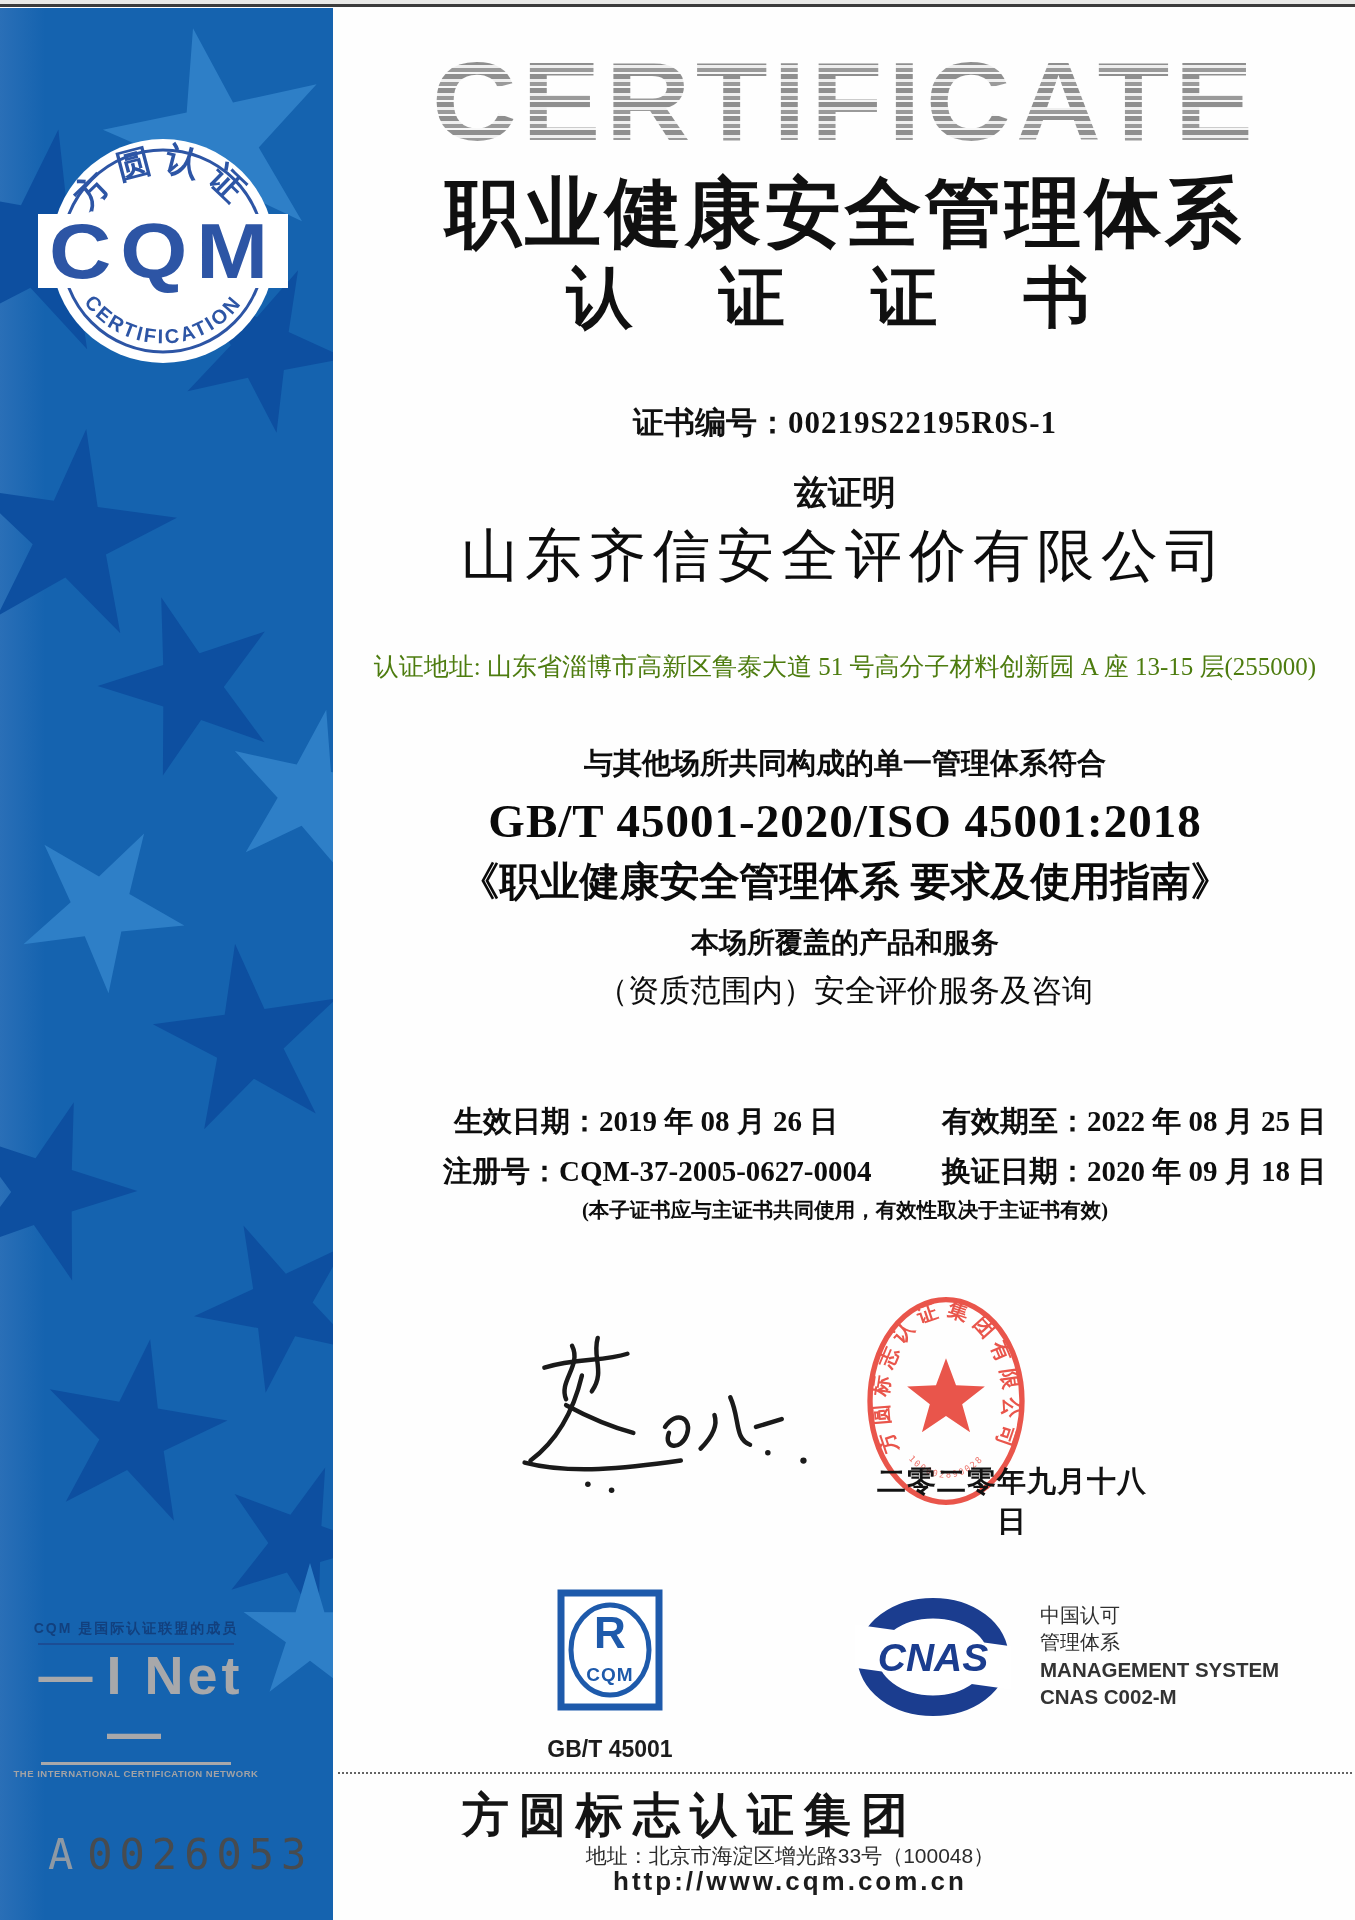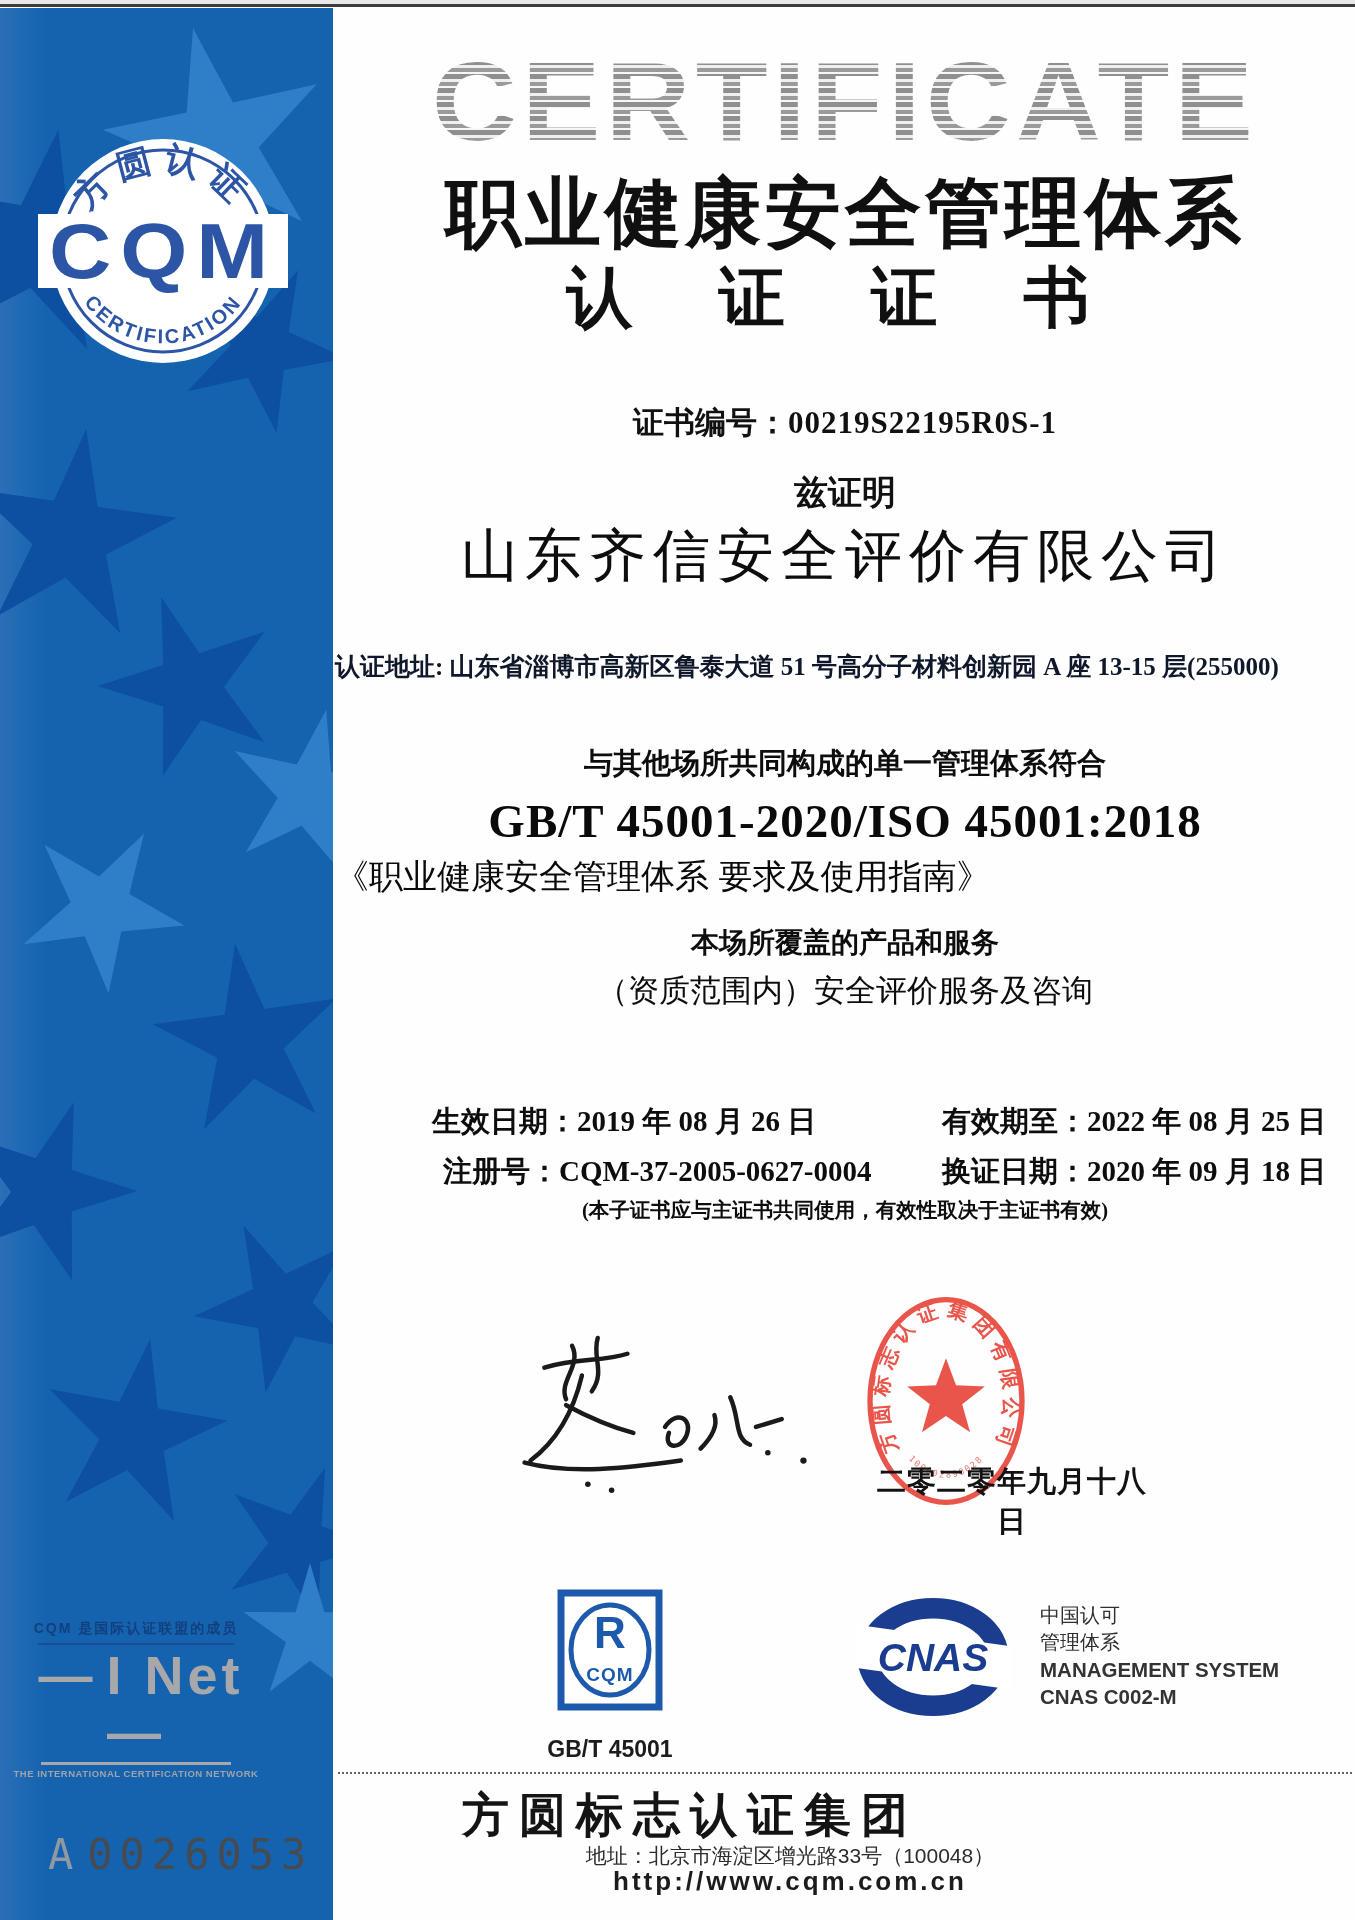--- a/index.html
+++ b/index.html
@@ -42,28 +42,28 @@
   #title-cn{left:335px;top:163px;width:1020px;text-align:center;
     font-family:"Liberation Sans",sans-serif;font-weight:900;font-size:76px;letter-spacing:4px;color:#101010;}
   #subtitle-cn{left:335px;top:253px;width:1020px;text-align:center;
     font-family:"Liberation Sans",sans-serif;font-weight:900;font-size:66px;letter-spacing:34px;color:#101010;}
   #cert-no{left:335px;top:402px;width:1020px;text-align:center;
     font-size:31px;font-weight:bold;color:#111;}
   #cert-no .num{font-family:"Liberation Serif",serif;letter-spacing:1px;}
   #intro{left:335px;top:470px;width:1020px;text-align:center;font-size:34px;font-weight:bold;color:#111;}
   #company{left:335px;top:518px;width:1020px;text-align:center;
     font-size:57px;letter-spacing:7px;color:#0d0d0d;}
-  #address{left:335px;top:650px;width:1020px;
-    font-size:25px;font-weight:bold;color:#0f172a;}
+  #address{left:335px;top:650px;width:1020px;text-align:center;
+    font-size:25px;font-weight:normal;color:#4d7c0f;}
   #system-note{left:335px;top:744px;width:1020px;text-align:center;
     font-family:"Liberation Sans",sans-serif;font-size:29px;font-weight:bold;color:#0d0d0d;}
   #standard{left:335px;top:794px;width:1020px;text-align:center;
     font-size:47px;font-weight:bold;letter-spacing:1px;color:#0a0a0a;}
-  #standard-name{left:335px;top:854px;width:1020px;
-    font-family:"Liberation Sans",sans-serif;font-size:34px;font-weight:400;color:#0a0a0a;}
+  #standard-name{left:335px;top:854px;width:1020px;text-align:center;
+    font-family:"Liberation Sans",sans-serif;font-size:40px;font-weight:700;color:#0a0a0a;}
   #scope-heading{left:335px;top:924px;width:1020px;text-align:center;
     font-family:"Liberation Sans",sans-serif;font-size:28px;font-weight:bold;color:#0d0d0d;}
   #scope{left:335px;top:970px;width:1020px;text-align:center;font-size:31px;color:#0d0d0d;}
 
   .daterow{position:absolute;font-size:29px;font-weight:bold;color:#0d0d0d;white-space:nowrap;}
   #date-note{left:335px;top:1196px;width:1020px;text-align:center;
     font-size:20.5px;font-weight:bold;color:#0d0d0d;}
 
   
   #signature{left:505px;top:1332px;width:320px;height:178px;}
@@ -157,21 +157,21 @@
 
   <div id="intro" class="abs">兹证明</div>
   <div id="company" class="abs">山东齐信安全评价有限公司</div>
   <div id="address" class="abs">认证地址: 山东省淄博市高新区鲁泰大道 51 号高分子材料创新园 A 座 13-15 层(255000)</div>
   <div id="system-note" class="abs">与其他场所共同构成的单一管理体系符合</div>
   <div id="standard" class="abs">GB/T 45001-2020/ISO 45001:2018</div>
   <div id="standard-name" class="abs">《职业健康安全管理体系  要求及使用指南》</div>
   <div id="scope-heading" class="abs">本场所覆盖的产品和服务</div>
   <div id="scope" class="abs">（资质范围内）安全评价服务及咨询</div>
 
-  <div class="daterow" style="left:432px;top:1102px"><span>生效日期：</span><span>2019 年 08 月 26 日</span></div>
+  <div class="daterow" style="left:454px;top:1102px"><span>生效日期：</span><span>2019 年 08 月 26 日</span></div>
   <div class="daterow" style="left:942px;top:1102px"><span>有效期至：</span><span>2022 年 08 月 25 日</span></div>
   <div class="daterow" style="left:443px;top:1152px"><span>注册号：</span><span>CQM-37-2005-0627-0004</span></div>
   <div class="daterow" style="left:942px;top:1152px"><span>换证日期：</span><span>2020 年 09 月 18 日</span></div>
   <div id="date-note" class="abs">(本子证书应与主证书共同使用，有效性取决于主证书有效)</div>
 
   <svg id="signature" class="abs" viewBox="0 0 320 180">
     <g fill="none" stroke="#1a1a1a" stroke-width="4.5" stroke-linecap="round">
       <path d="M66,14 C76,34 52,50 60,68"></path>
       <path d="M92,6 C86,26 100,40 86,60"></path>
       <path d="M38,36 C70,26 98,30 122,22"></path>

